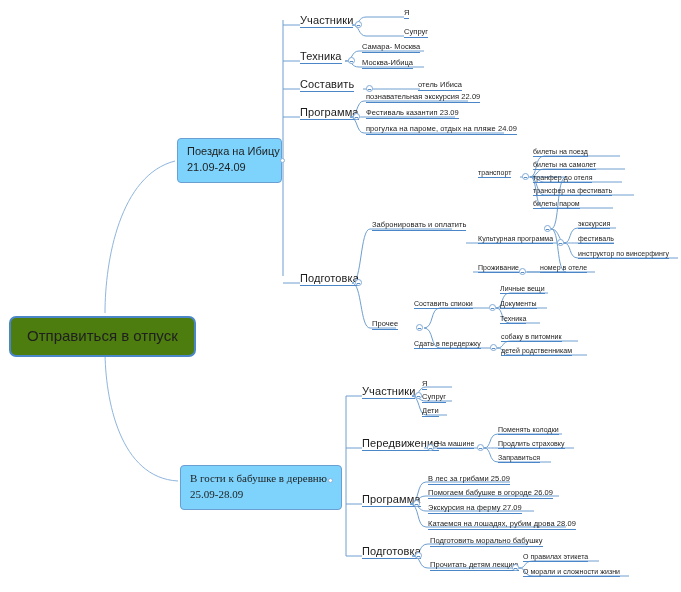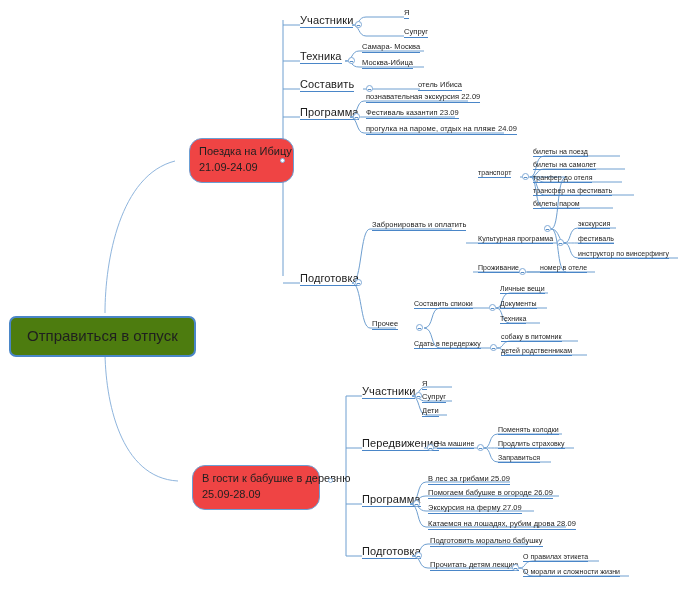--- a/index.html
+++ b/index.html
@@ -40,28 +40,27 @@
     background: #4d7c0f;
     border: 2px solid #4a86c8;
     border-radius: 7px;
     padding: 9px 16px 10px 16px;
     font-size: 15px;
     color: #1f1f1f;
     line-height: 1.2;
   }
 
   .branch-node {
-    background: #ef4444;
+    background: #7dd3fc;
     border: 1.5px solid #6a9fd4;
-    border-radius: 13px;
+    border-radius: 4px;
     padding: 5px 9px 6px 9px;
     font-size: 11px;
     color: #1f1f1f;
     line-height: 1.45;
-    margin-left: 12px;
   }
   .branch-node .line2 { display: block; }
 
   
   .topic {
     position: absolute;
     box-sizing: border-box;
     white-space: nowrap;
     color: #1b1b1b;
     padding-bottom: 1px;
@@ -308,21 +307,21 @@
   <div class="topic lvl4" style="left:414px; top:340px;">Сдать в передержку</div>
   <span class="toggle" style="left:490px; top:344px;"></span>
 
   <div class="topic lvl4" style="left:500px; top:285px;">Личные вещи</div>
   <div class="topic lvl4" style="left:500px; top:300px;">Документы</div>
   <div class="topic lvl4" style="left:500px; top:315px;">Техника</div>
 
   <div class="topic lvl4" style="left:501px; top:333px;">собаку в питомник</div>
   <div class="topic lvl4" style="left:501px; top:347px;">детей родственникам</div>
 
-  <div class="node branch-node" style="left:180px; top:465px; width:128px;">
+  <div class="node branch-node" style="left:180px; top:465px; width:162px;font-family:Liberation Serif, serif;">
     <span>В гости к бабушке в деревню</span>
     <span class="line2">25.09-28.09</span>
   </div>
   <span class="port" style="left:328px; top:478px;"></span>
 
   <div class="topic lvl2" style="left:362px; top:385px;">Участники</div>
   <span class="toggle" style="left:415px; top:392px;"></span>
 
   <div class="topic lvl2" style="left:362px; top:437px;">Передвижение</div>
   <span class="toggle" style="left:427px; top:444px;"></span>

